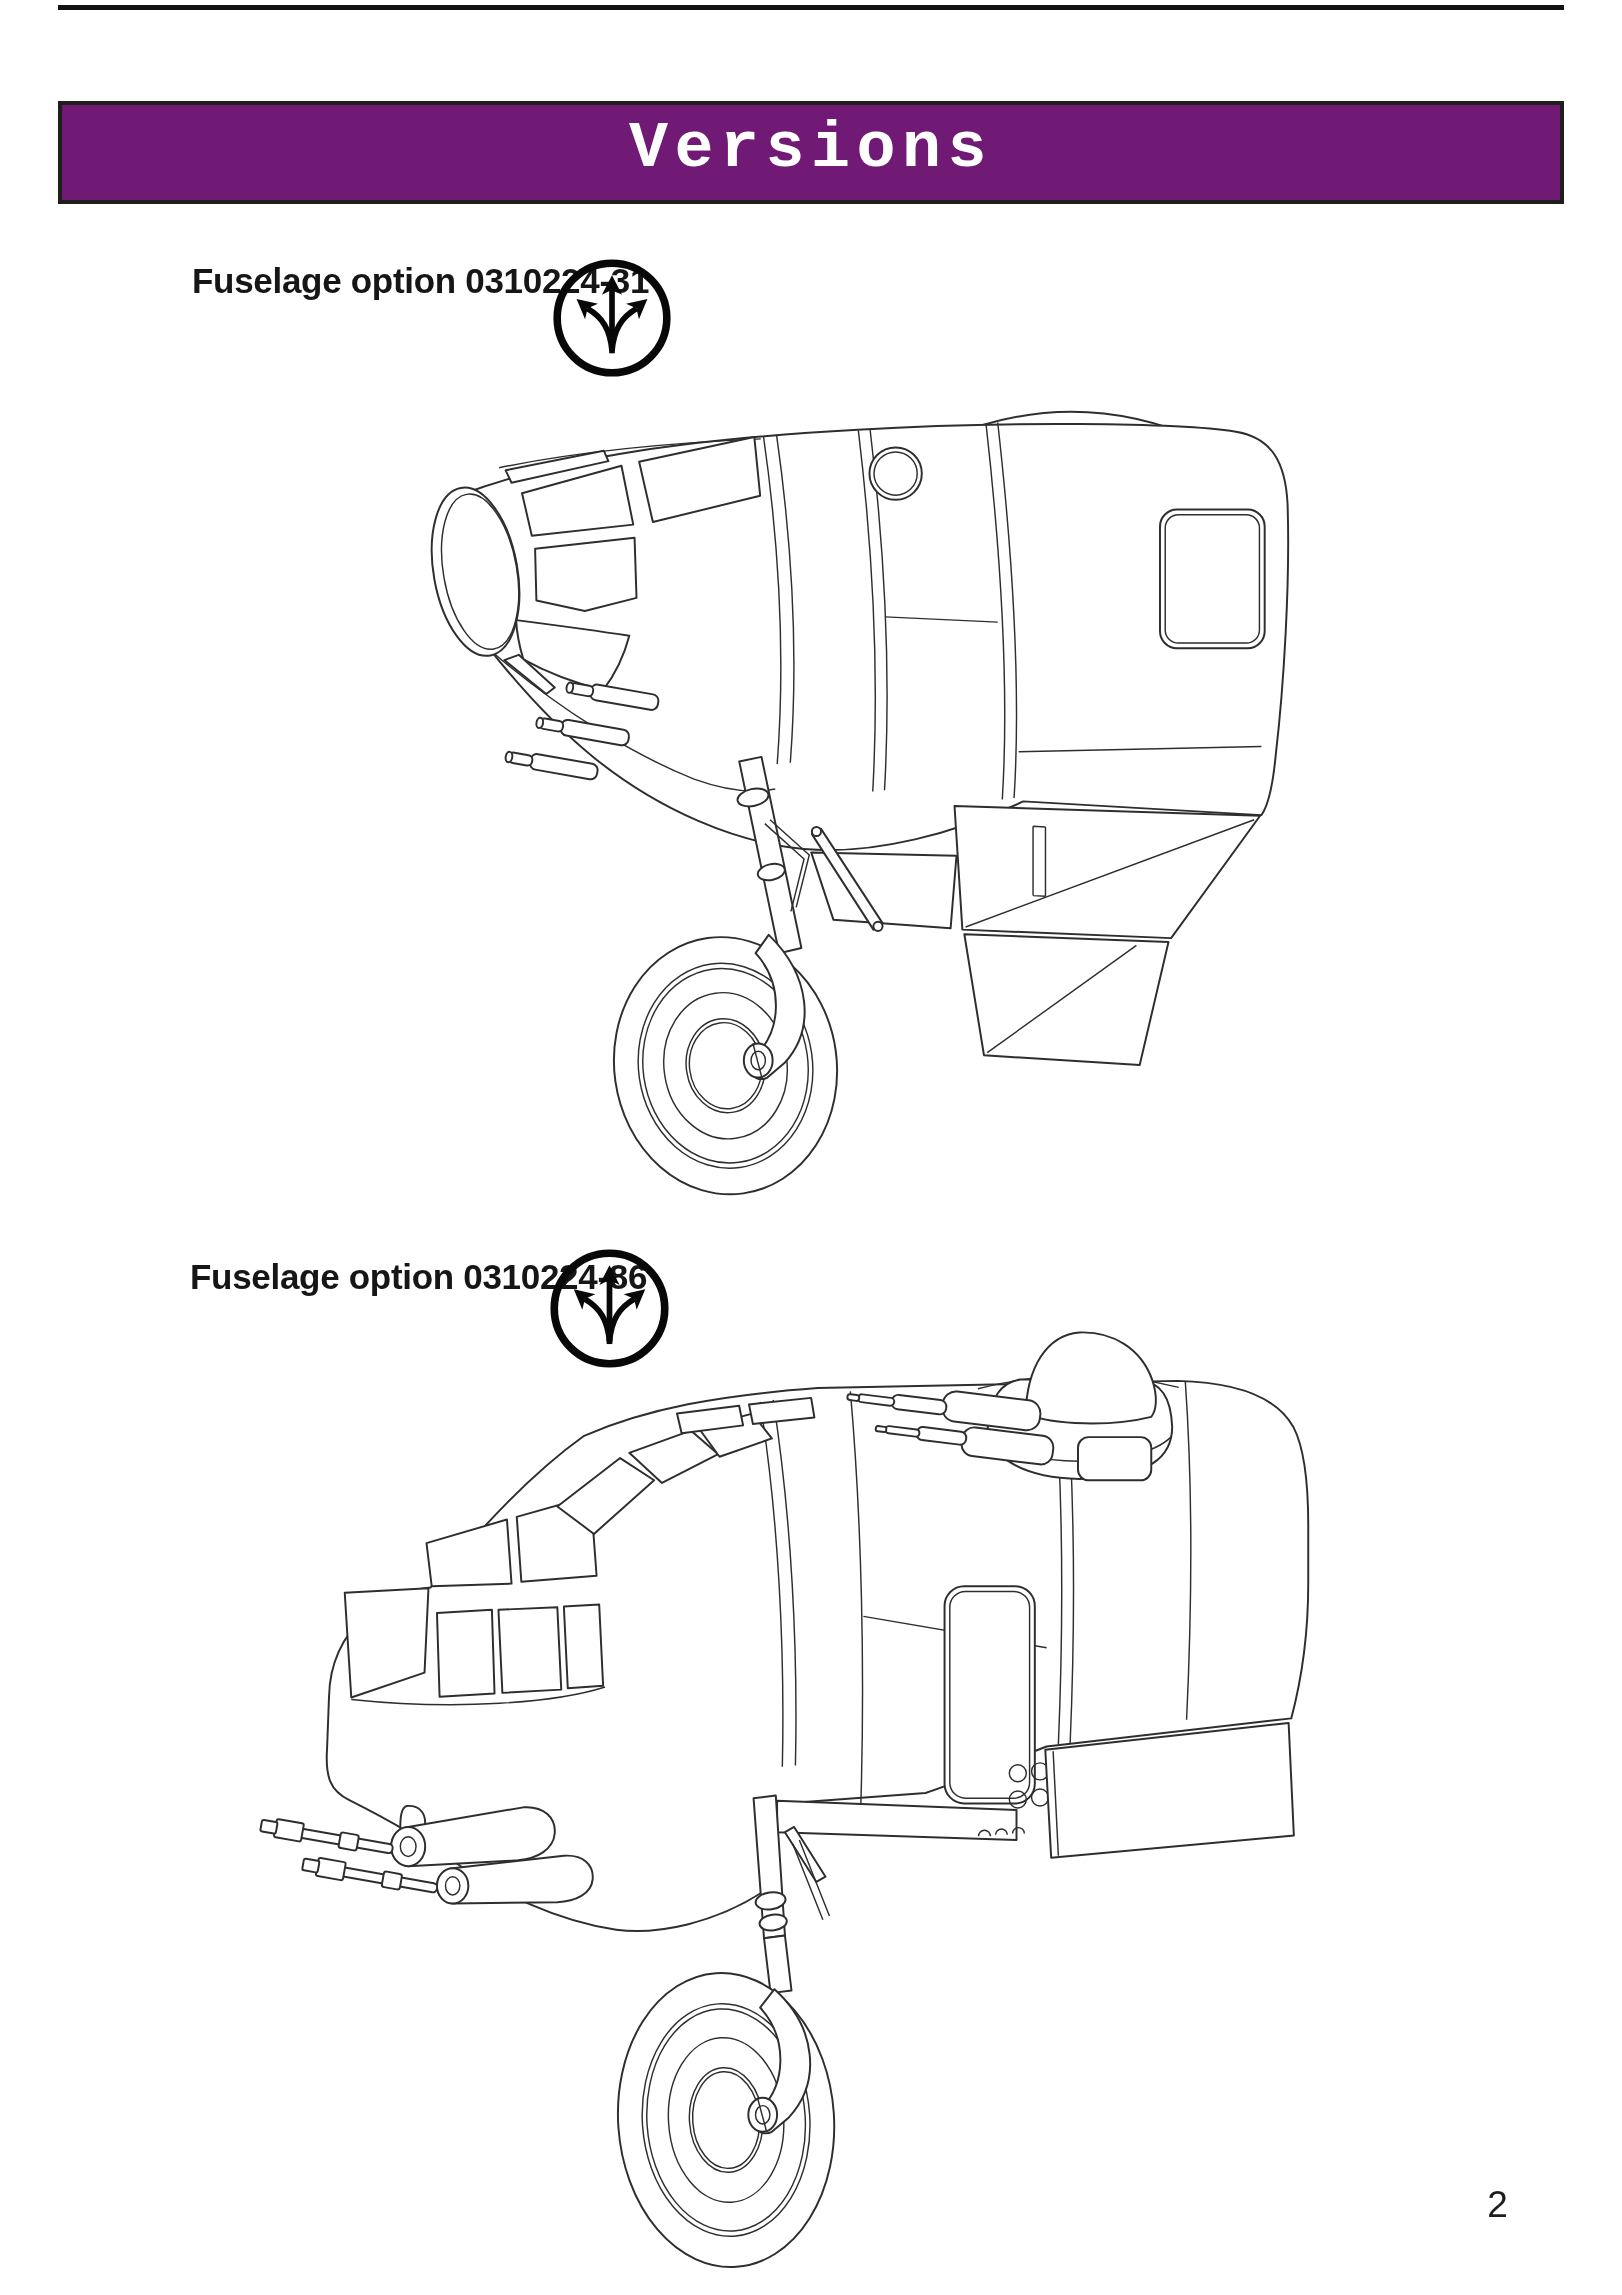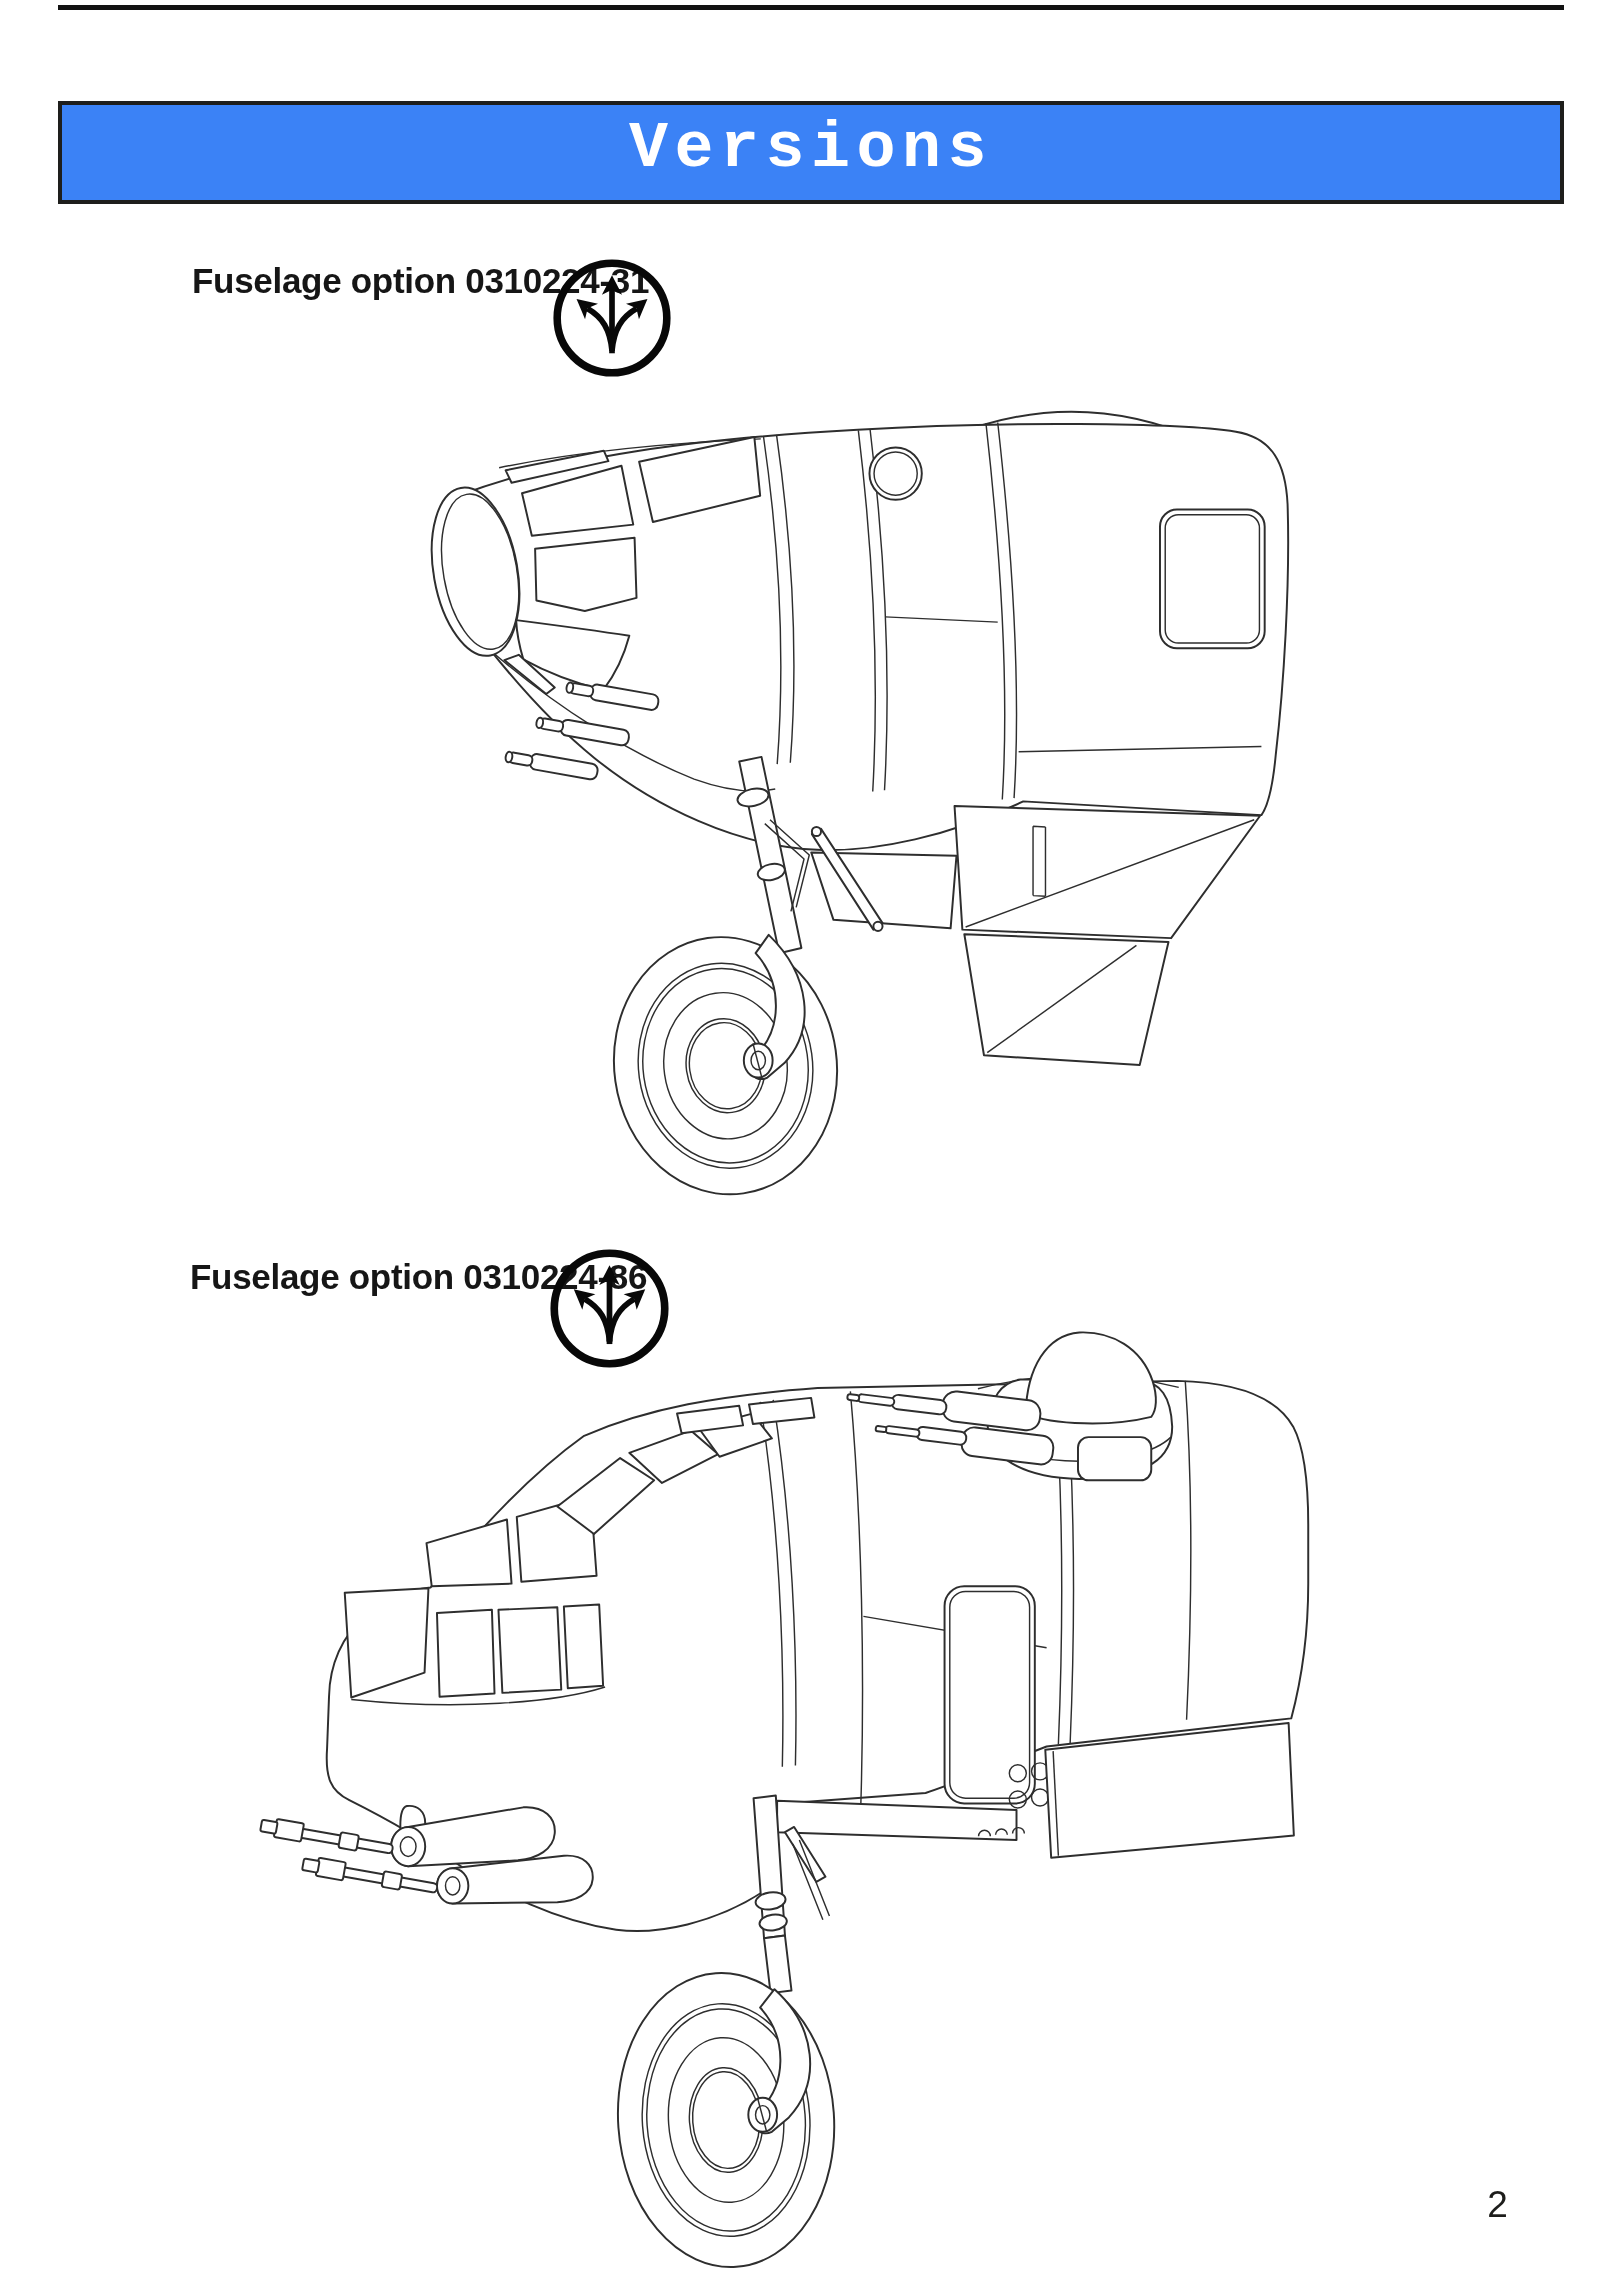--- a/index.html
+++ b/index.html
@@ -3,21 +3,21 @@
 <meta charset="utf-8">
 <style>
   html,body{margin:0;padding:0;background:#e8e8e8;}
   #page{
     position:relative;width:1623px;height:2295px;background:#ffffff;
     font-family:"Liberation Sans",sans-serif;overflow:hidden;
   }
   .top-rule{position:absolute;left:58px;top:5.2px;width:1506px;height:5.2px;background:#121212;}
   .header-bar{
     position:absolute;left:58px;top:101px;width:1506px;height:103px;
-    background:#3b82f6;border:4.6px solid #1e1e1c;box-sizing:border-box;
+    background:#701a75;border:4.6px solid #1e1e1c;box-sizing:border-box;
     display:flex;align-items:center;justify-content:center;
   }
   .header-title{
     font-family:"Liberation Mono","DejaVu Sans Mono",monospace;
     font-weight:700;font-size:65px;letter-spacing:6.5px;color:#ffffff;
     transform:translateY(-3.9px);
   }
   .section-label{
     position:absolute;font-weight:700;font-size:35px;letter-spacing:-0.3px;
     color:#161616;white-space:nowrap;line-height:35px;

